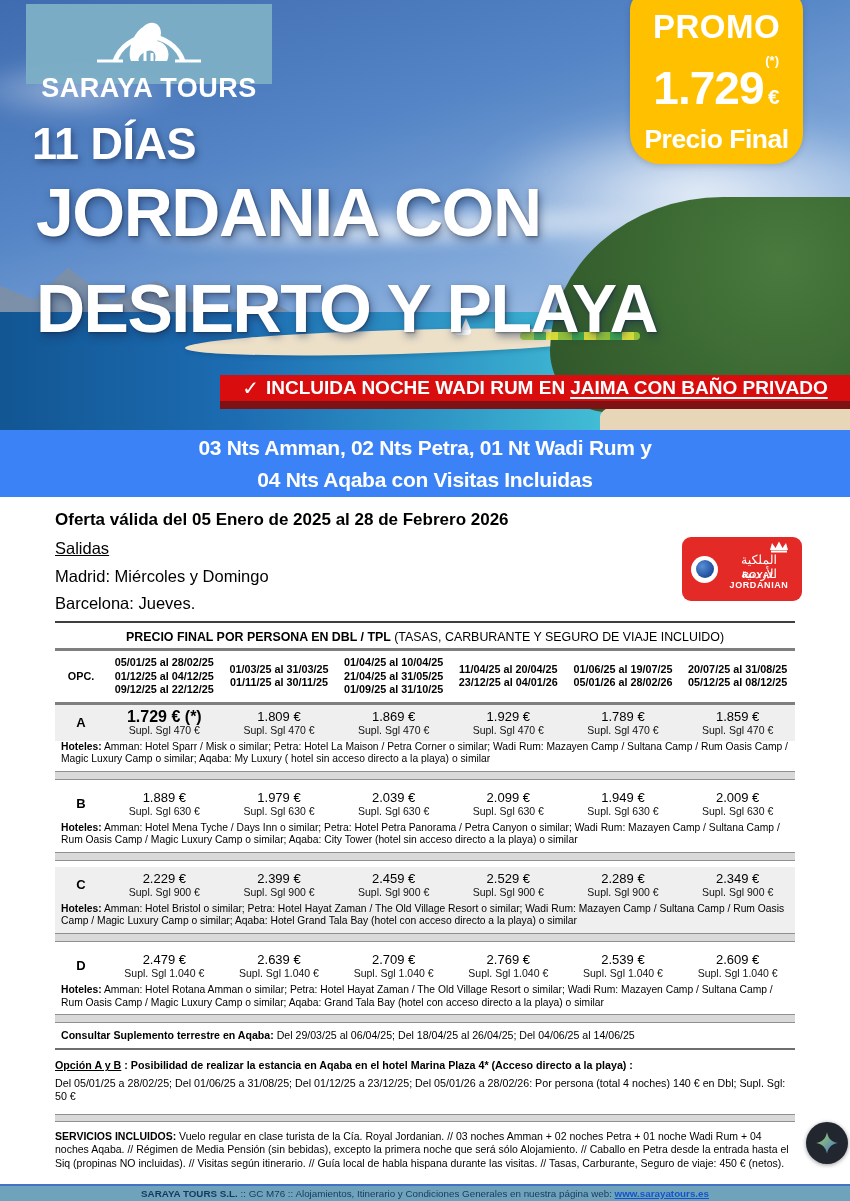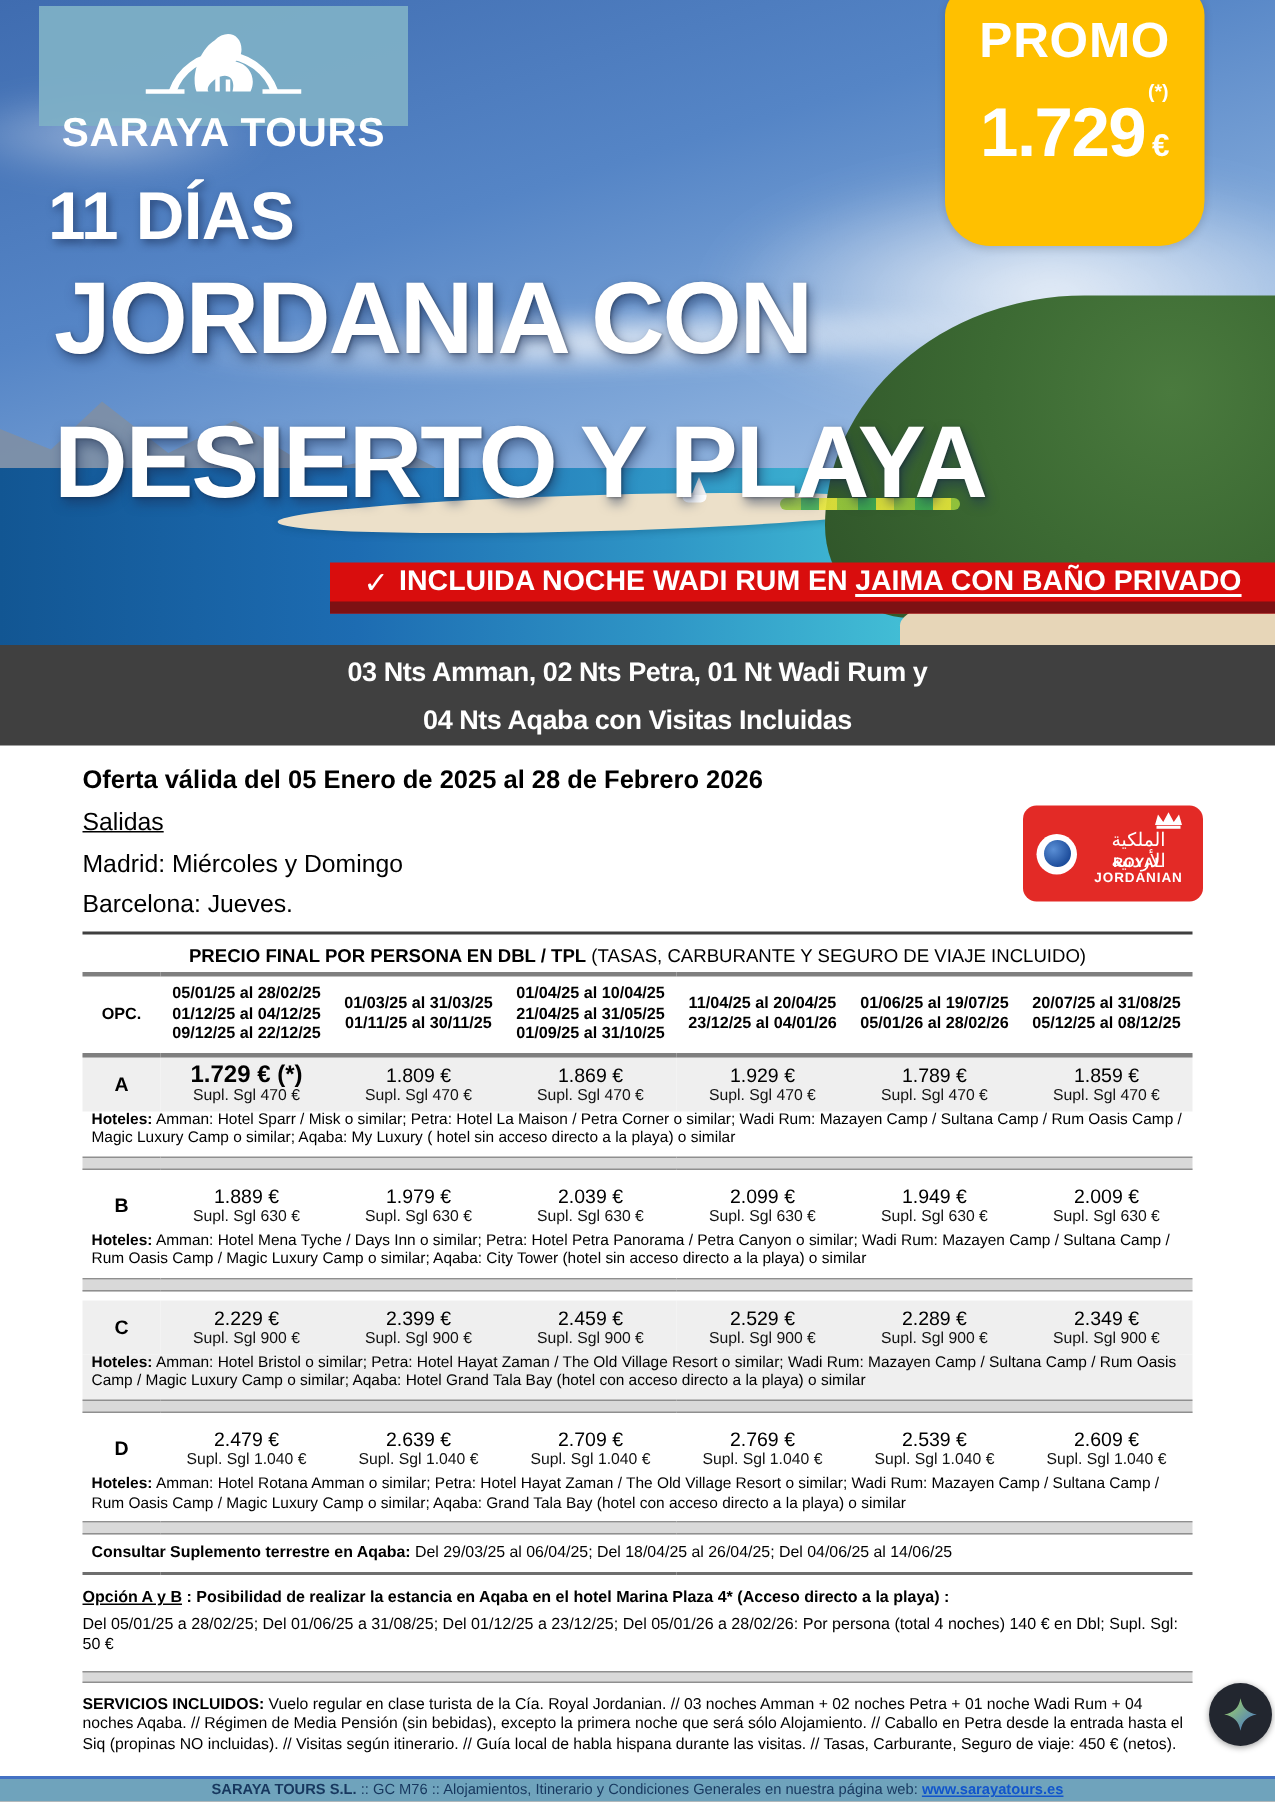--- a/index.html
+++ b/index.html
@@ -52,22 +52,22 @@
   .promo-final { font-size:26.5px; font-weight:800; margin-top:3px; letter-spacing:-.5px; }
 
   
   .ribbon { position:absolute; left:220px; right:0; top:375px; height:34px; background:#d90d0d;
     border-bottom:8px solid #7d1113; color:#fff; display:flex; align-items:center; justify-content:center;
     font-size:19px; font-weight:800; white-space:nowrap; }
   .ribbon .chk { margin-right:7px; font-weight:400; font-size:20px; }
   .ribbon .ul { text-decoration:underline; text-underline-offset:3px; text-decoration-thickness:2px; margin-left:5px; }
 
   
-  .nights { height:67px; background:#404040; color:#fff; text-align:center; font-weight:800;
-    font-size:18px; line-height:32px; padding-top:2px; letter-spacing:-.3px; }
+  .nights { height:67px; background:#3b82f6; color:#fff; text-align:center; font-weight:800;
+    font-size:21px; line-height:32px; padding-top:2px; letter-spacing:-.3px; }
 
   
   .content { position:relative; height:675px; padding:10px 55px 0; color:#000; overflow:hidden; }
   .validity { font-size:17px; font-weight:700; margin:3px 0 9px; }
   .salidas { font-size:16.5px; font-weight:400; text-decoration:underline; margin-bottom:9px; }
   .dep { font-size:16.5px; margin-bottom:8px; }
   .rule { border:none; border-top:2px solid #3f3f3f; margin:4px 0 2px; }
 
   
   .rj { position:absolute; top:40px; right:48px; width:120px; height:64px; background:#e32a26; border-radius:9px; color:#fff; }
@@ -148,20 +148,21 @@
     <div class="big-title t1">JORDANIA CON</div>
     <div class="big-title t2">DESIERTO Y PLAYA</div>
 
     <div class="promo">
       <div class="promo-label">PROMO</div>
       <div class="promo-note">(*)</div>
       <div class="promo-price-row">
         <span class="promo-price">1.729</span>
         <span class="promo-cur">€</span>
       </div>
+      <div class="promo-final">Precio Final</div>
     </div>
 
     <div class="ribbon">
       <span class="chk">✓</span>
       <span>INCLUIDA NOCHE WADI RUM EN</span>
       <span class="ul">JAIMA CON BAÑO PRIVADO</span>
     </div>
   </div>
 
   <div class="nights">

